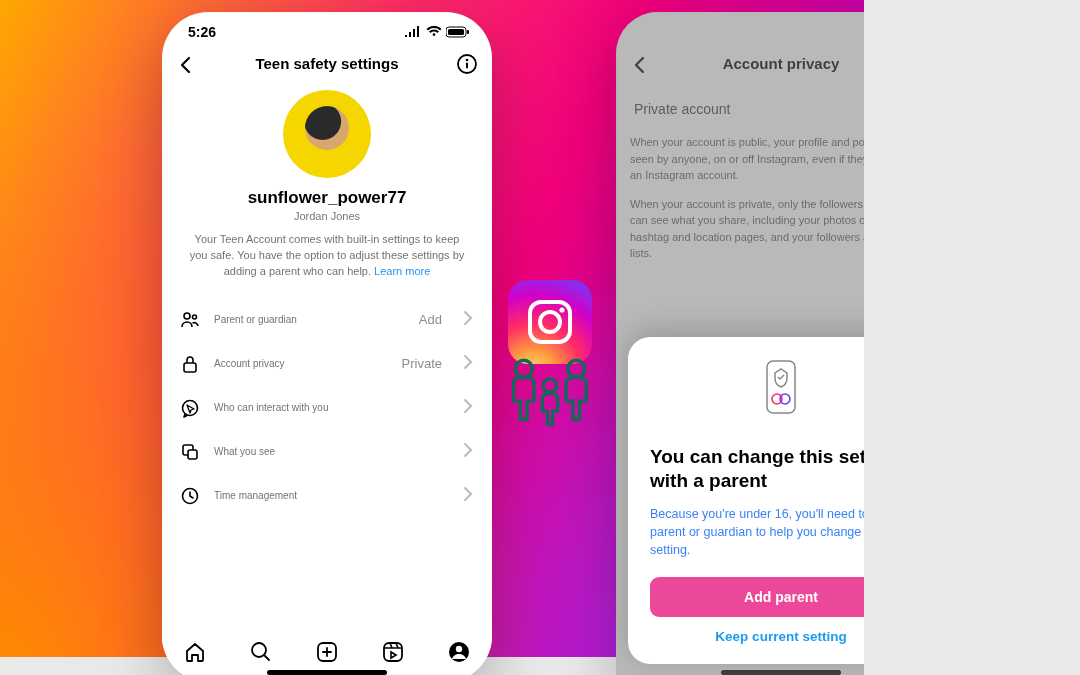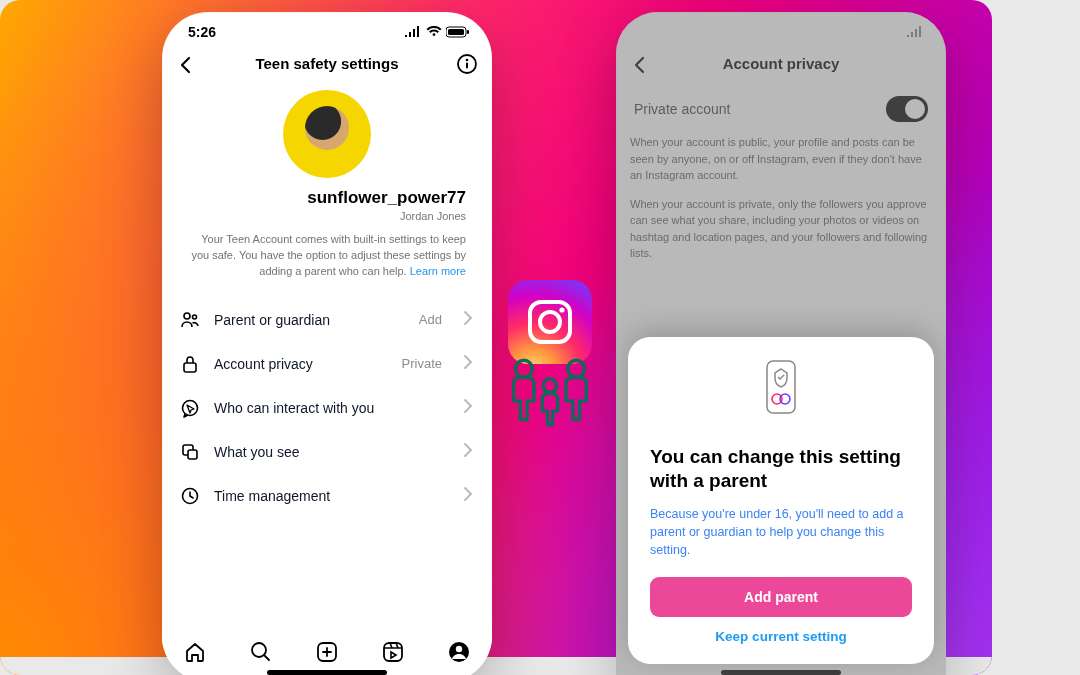--- a/index.html
+++ b/index.html
@@ -1,17 +1,17 @@
 <!DOCTYPE html>
 <html><head>
 <meta charset="utf-8">
 <style>
   * { margin:0; padding:0; box-sizing:border-box; -webkit-font-smoothing:antialiased; }
   body { font-family:-apple-system,BlinkMacSystemFont,"Segoe UI",Helvetica,Arial,sans-serif; background:#e9e9e9; }
-  .canvas { width:992px; height:675px; position:relative; overflow:hidden;border-radius:20px; }
+  .canvas { width:864px; height:675px; position:relative; overflow:hidden; }
   .bg { position:absolute; inset:0; background:
     radial-gradient(circle at 95% 100%, #a735ef 0%, transparent 45%),
     radial-gradient(circle at 0% 100%, #ff8a00 0%, transparent 50%),
     linear-gradient(115deg, #ffa800 0%, #ff2a68 35%, #f0007b 55%, #b900b4 80%, #7a00ff 100%);
   }
   .bottom-strip { position:absolute; left:0; right:0; bottom:0; height:18px; background:#e9e9e9; }
 
   .phone { position:absolute; width:330px; height:670px; border-radius:46px; background:#fff;
            box-shadow:0 20px 60px rgba(0,0,0,.25),0 0 0 1px rgba(0,0,0,.03) inset; overflow:hidden; }
   .phone-left { left:162px; top:12px; }
@@ -20,33 +20,33 @@
   .status { display:flex; align-items:center; justify-content:space-between; padding:12px 22px 2px 26px; font-size:14px; font-weight:600; color:#000;}
   .status .icons { display:flex; gap:4px; align-items:center;}
   .status .sig, .status .wifi, .status .batt { display:inline-block; }
   .status svg { display:block; }
 
   .navbar { position:relative; height:42px; display:flex; align-items:center; justify-content:center; }
   .navbar .back { position:absolute; left:10px; top:9px; padding:4px;}
   .navbar .info { position:absolute; right:10px; top:7px; padding:4px;}
   .navbar .title { font-size:15px; font-weight:700; }
 
-  .profile { text-align:right; padding:6px 26px 4px; }
+  .profile { text-align:center; padding:6px 26px 4px; }
   .avatar { width:88px; height:88px; border-radius:50%; margin:0 auto 10px; background:#f6d600; position:relative; overflow:hidden; }
   .avatar::after{ content:""; position:absolute; left:22px; top:16px; width:44px; height:44px; border-radius:50%;
                   background:radial-gradient(circle at 40% 35%, #2a2a2a 0 18px, transparent 19px), #d8a76f; }
   .username { font-size:17px; font-weight:800; margin-top:2px; }
   .realname { font-size:11px; color:#767676; margin-top:2px; }
   .blurb { font-size:11px; color:#737373; line-height:1.45; margin-top:10px; }
   .blurb a { color:#2196f3; text-decoration:none; }
 
   .list { margin-top:14px; }
   .row { display:flex; align-items:center; padding:12px 18px; gap:14px; }
   .row .ico { width:20px; display:flex; justify-content:center; }
-  .row .label { flex:1; font-size:14px; font-weight:500; color:#0f172a;}
+  .row .label { flex:1; font-size:10px; font-weight:500; color:#737373;}
   .row .value { font-size:13px; color:#8e8e8e; }
   .row .chev { color:#bbb; margin-left:6px; }
 
   .tabbar { position:absolute; left:0; right:0; bottom:0; height:64px; background:#fff;
             display:flex; justify-content:space-around; align-items:center; padding-top:4px;}
   .tabbar .tab { width:26px; height:26px; display:flex; align-items:center; justify-content:center;}
   .home-ind { position:absolute; bottom:7px; left:50%; transform:translateX(-50%); width:120px; height:5px; background:#000; border-radius:3px;}
 
   
   .dim { position:relative; }

